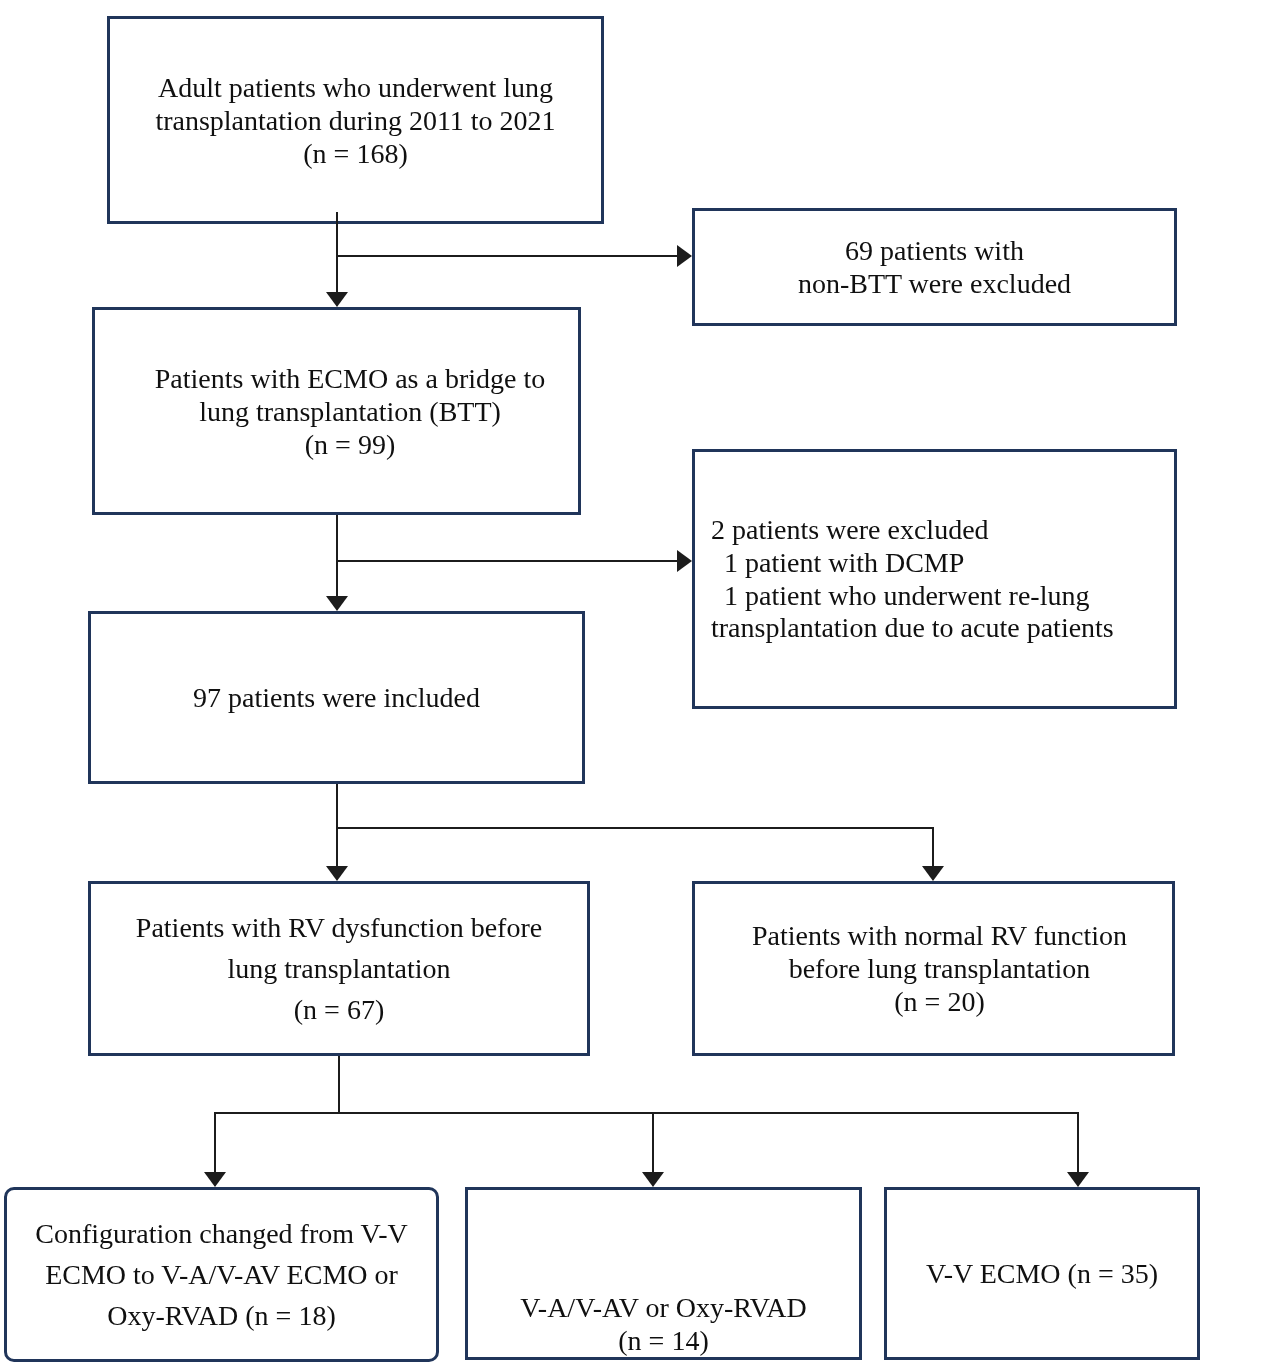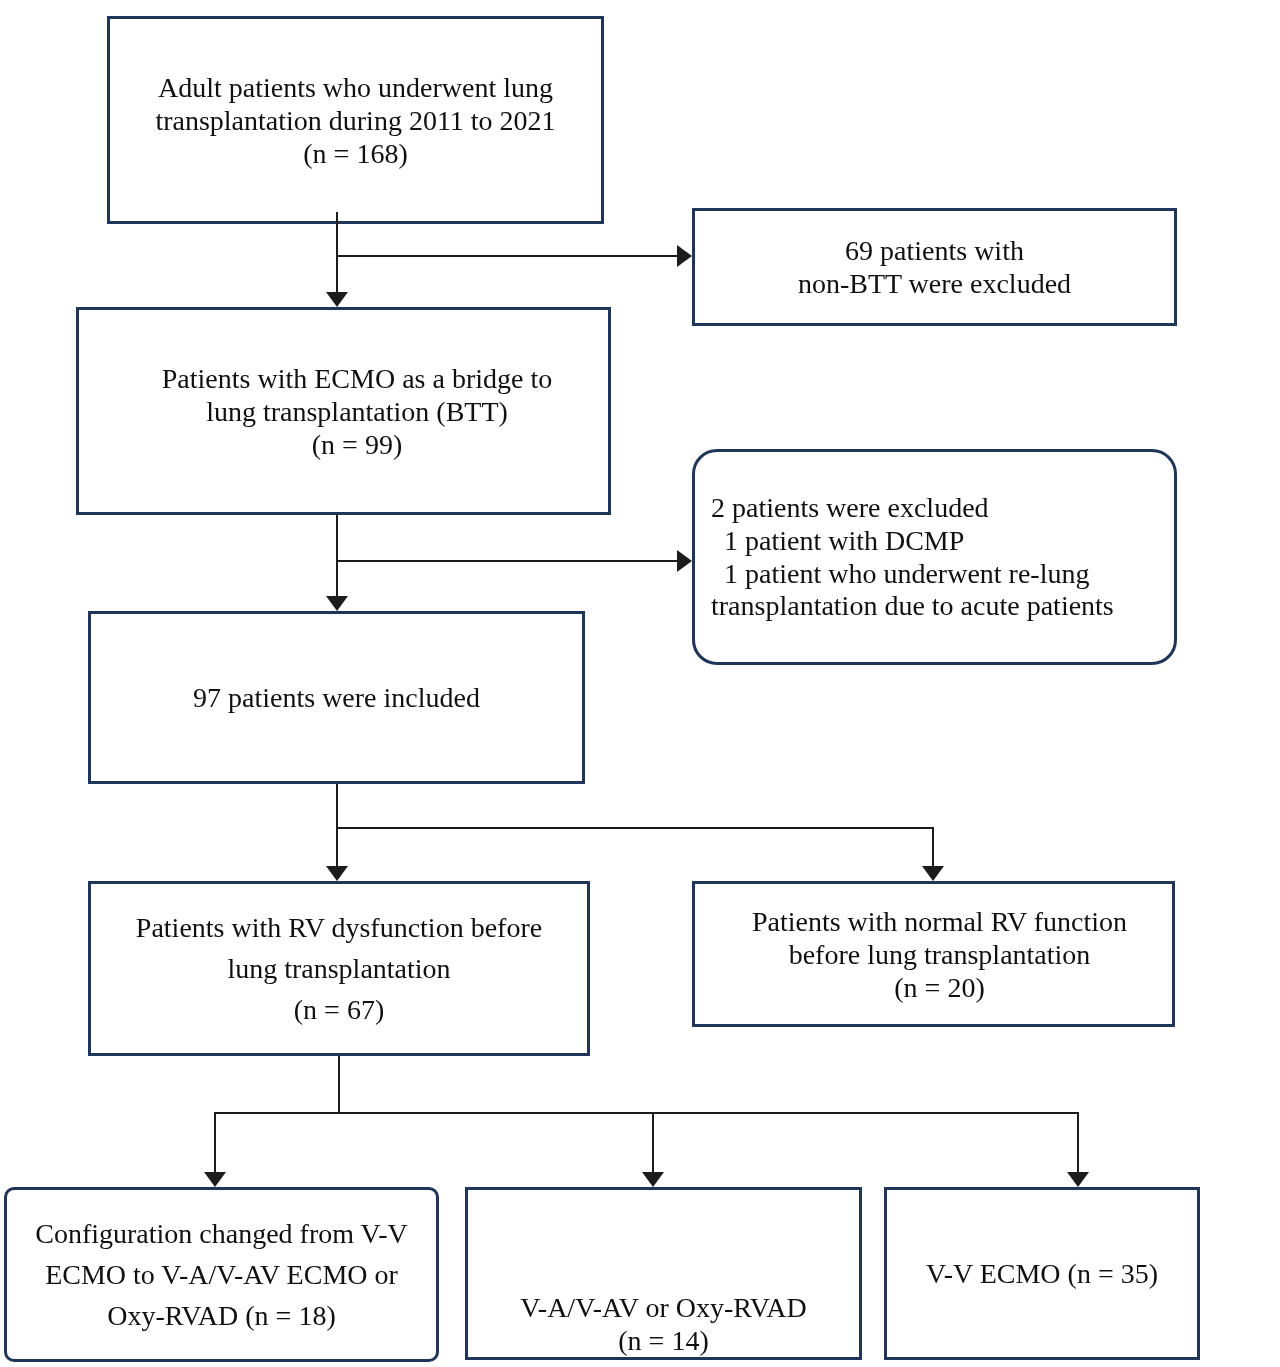--- a/index.html
+++ b/index.html
@@ -67,44 +67,44 @@
     <div class="line">Adult patients who underwent lung</div>
     <div class="line">transplantation during 2011 to 2021</div>
     <div class="line">(n = 168)</div>
   </div>
 
   <div class="box" style="left:692px; top:208px; width:485px; height:118px;">
     <div class="line">69 patients with</div>
     <div class="line">non-BTT were excluded</div>
   </div>
 
-  <div class="box" style="left:76px; top:307px; width:535px; height:208px;padding-left:27px;">
+  <div class="box" style="left:92px; top:307px; width:489px; height:208px;padding-left:27px;">
     <div class="line">Patients with ECMO as a bridge to</div>
     <div class="line">lung transplantation (BTT)</div>
     <div class="line">(n = 99)</div>
   </div>
 
-  <div class="box left-align" style="left:692px; top:449px; width:485px; height:216px;border-radius:25px;">
+  <div class="box left-align" style="left:692px; top:449px; width:485px; height:260px;">
     <div class="line">2 patients were excluded</div>
     <div class="line mt indent">1 patient with DCMP</div>
     <div class="line mt indent">1 patient who underwent re-lung</div>
     <div class="line">transplantation due to acute patients</div>
   </div>
 
   <div class="box" style="left:88px; top:611px; width:497px; height:173px;">
     <div class="line">97 patients were included</div>
   </div>
 
   <div class="box loose" style="left:88px; top:881px; width:502px; height:175px;">
     <div class="line">Patients with RV dysfunction before</div>
     <div class="line">lung transplantation</div>
     <div class="line">(n = 67)</div>
   </div>
 
-  <div class="box" style="left:692px; top:881px; width:483px; height:146px;padding-left:12px;">
+  <div class="box" style="left:692px; top:881px; width:483px; height:175px;padding-left:12px;">
     <div class="line">Patients with normal RV function</div>
     <div class="line">before lung transplantation</div>
     <div class="line">(n = 20)</div>
   </div>
 
   <div class="box loose" style="left:4px; top:1187px; width:435px; height:175px;border-radius:10px;">
     <div class="line">Configuration changed from V-V</div>
     <div class="line">ECMO to V-A/V-AV ECMO or</div>
     <div class="line">Oxy-RVAD (n = 18)</div>
   </div>

